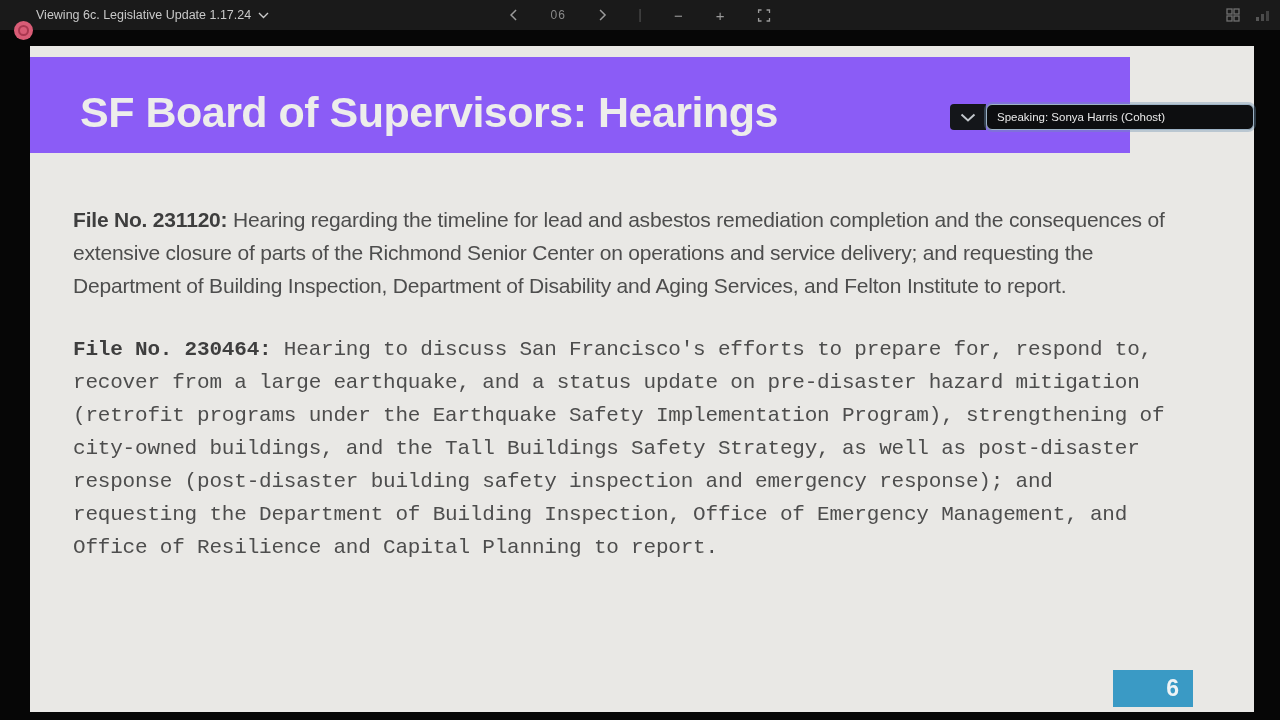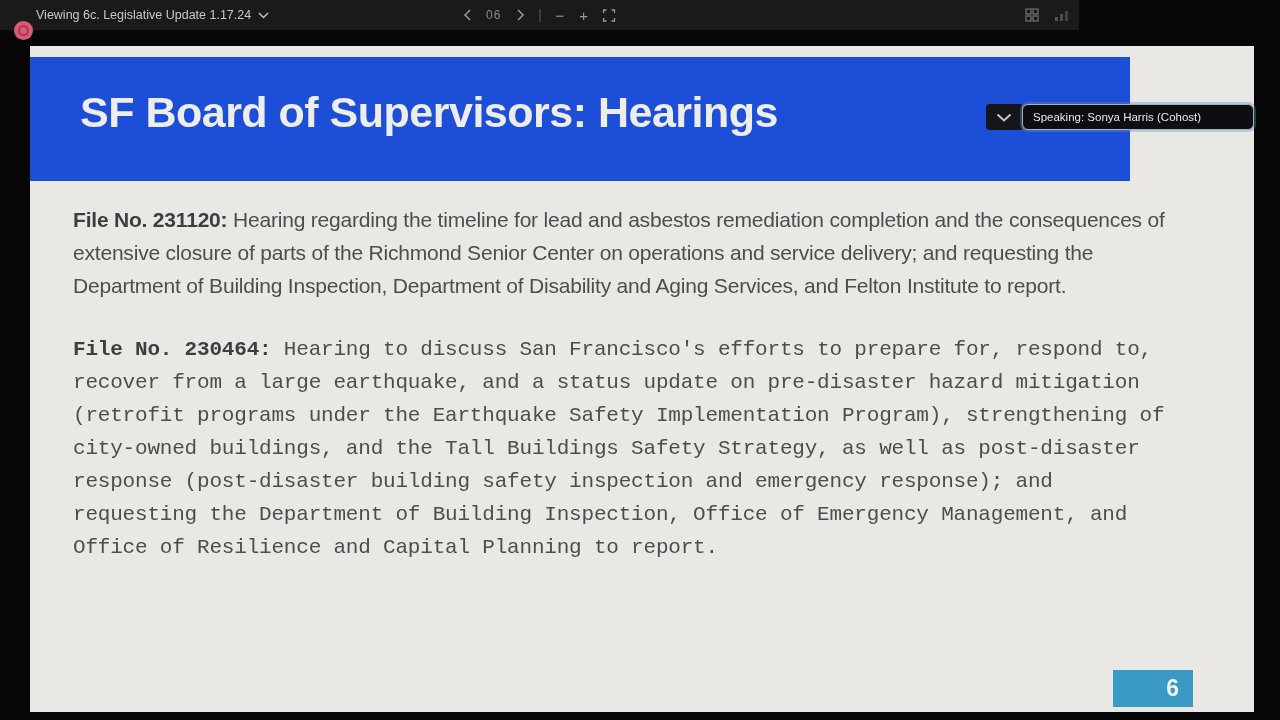--- a/index.html
+++ b/index.html
@@ -4,31 +4,31 @@
 <style>
   html,body { margin:0; padding:0; }
   body {
     position:relative; width:1280px; height:720px; overflow:hidden;
     background:#060606;
     font-family:"Liberation Sans", sans-serif;
   }
 
   
   .topbar {
-    position:absolute; top:0; left:0; width:1079px; height:30px;
+    position:absolute; top:0; left:0; width:1280px; height:30px;
     background:#1a1a1a;
   }
   .topbar-left {
     position:absolute; left:36px; top:0; height:30px;
     display:flex; align-items:center; gap:7px;
     color:#c9c9c9; font-size:12.5px; cursor:default;
   }
   .topbar-center {
     position:absolute; left:50%; top:0; transform:translateX(-50%);
-    height:30px; display:flex; align-items:center; gap:15px;
+    height:30px; display:flex; align-items:center; gap:33px;
   }
   .tb-btn {
     background:none; border:none; padding:0; margin:0;
     display:flex; align-items:center; justify-content:center;
     color:#9b9b9b; font-size:15px; line-height:1; cursor:pointer;
     font-family:"Liberation Sans", sans-serif;
   }
   .page-indicator { color:#8a8a8a; font-size:12px; letter-spacing:1px; }
   .tb-divider { width:1px; height:13px; background:#5a5a5a; }
   .topbar-right {
@@ -46,41 +46,41 @@
     width:7px; height:7px; border-radius:50%;
     border:2px solid #a93850; background:transparent;
   }
 
   
   .slide {
     position:absolute; left:30px; top:46px; width:1224px; height:666px;
     background:#e9e8e5;
   }
   .title-band {
-    position:absolute; left:0; top:11px; width:1100px; height:124px;
-    background:#1d4ed8;
+    position:absolute; left:0; top:11px; width:1100px; height:96px;
+    background:#8b5cf6;
   }
   .title-band h1 {
     margin:0; padding-left:50px; line-height:110px;
     font-size:43px; font-weight:bold; letter-spacing:-0.5px;
     color:#ededeb; white-space:nowrap;
   }
 
   
   .speaking-row {
     position:absolute; top:58px; right:0; z-index:4;
     display:flex; align-items:stretch; height:26px;
   }
   .speaking-chevron-btn {
     background:#14161a; border:none; border-radius:4px 0 0 4px;
     width:36px; display:flex; align-items:center; justify-content:center;
     cursor:pointer;
   }
   .speaking-box {
-    width:232px; box-sizing:border-box;
+    width:268px; box-sizing:border-box;
     background:#0d0e10; border:1px solid #9db3c6; border-radius:6px;
     box-shadow:0 0 0 2px rgba(110,145,175,0.38);
     display:flex; align-items:center; padding-left:10px;
     color:#e9e9e9; font-size:11.5px; cursor:pointer;
   }
 
   
   .content {
     position:absolute; left:43px; top:157px; width:1112px;
     color:#4d4d4d; font-size:21px; line-height:33px;

